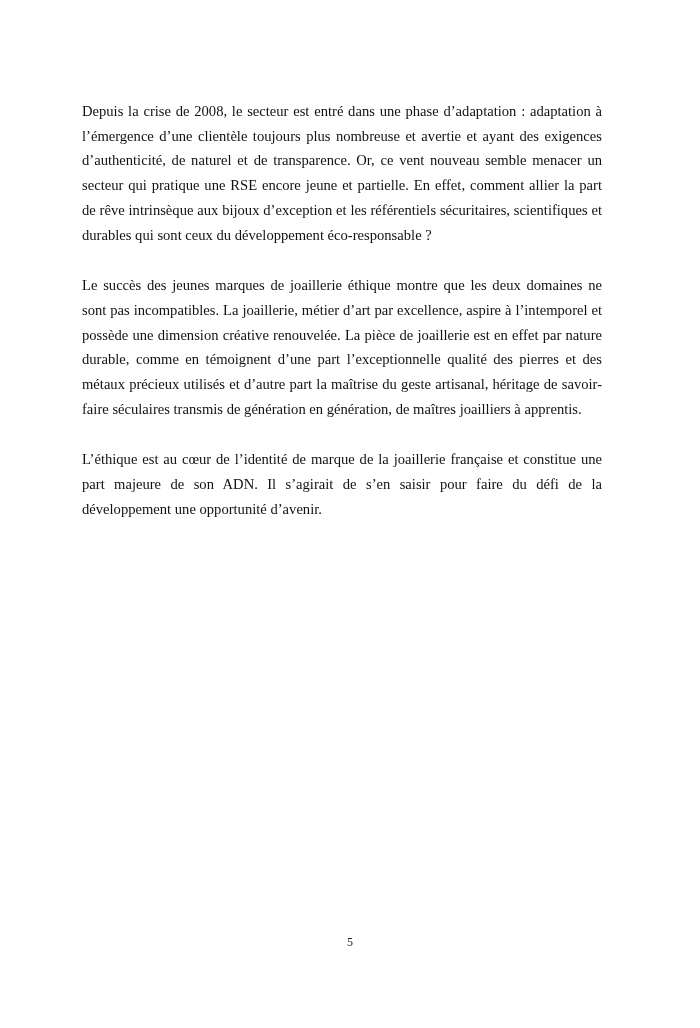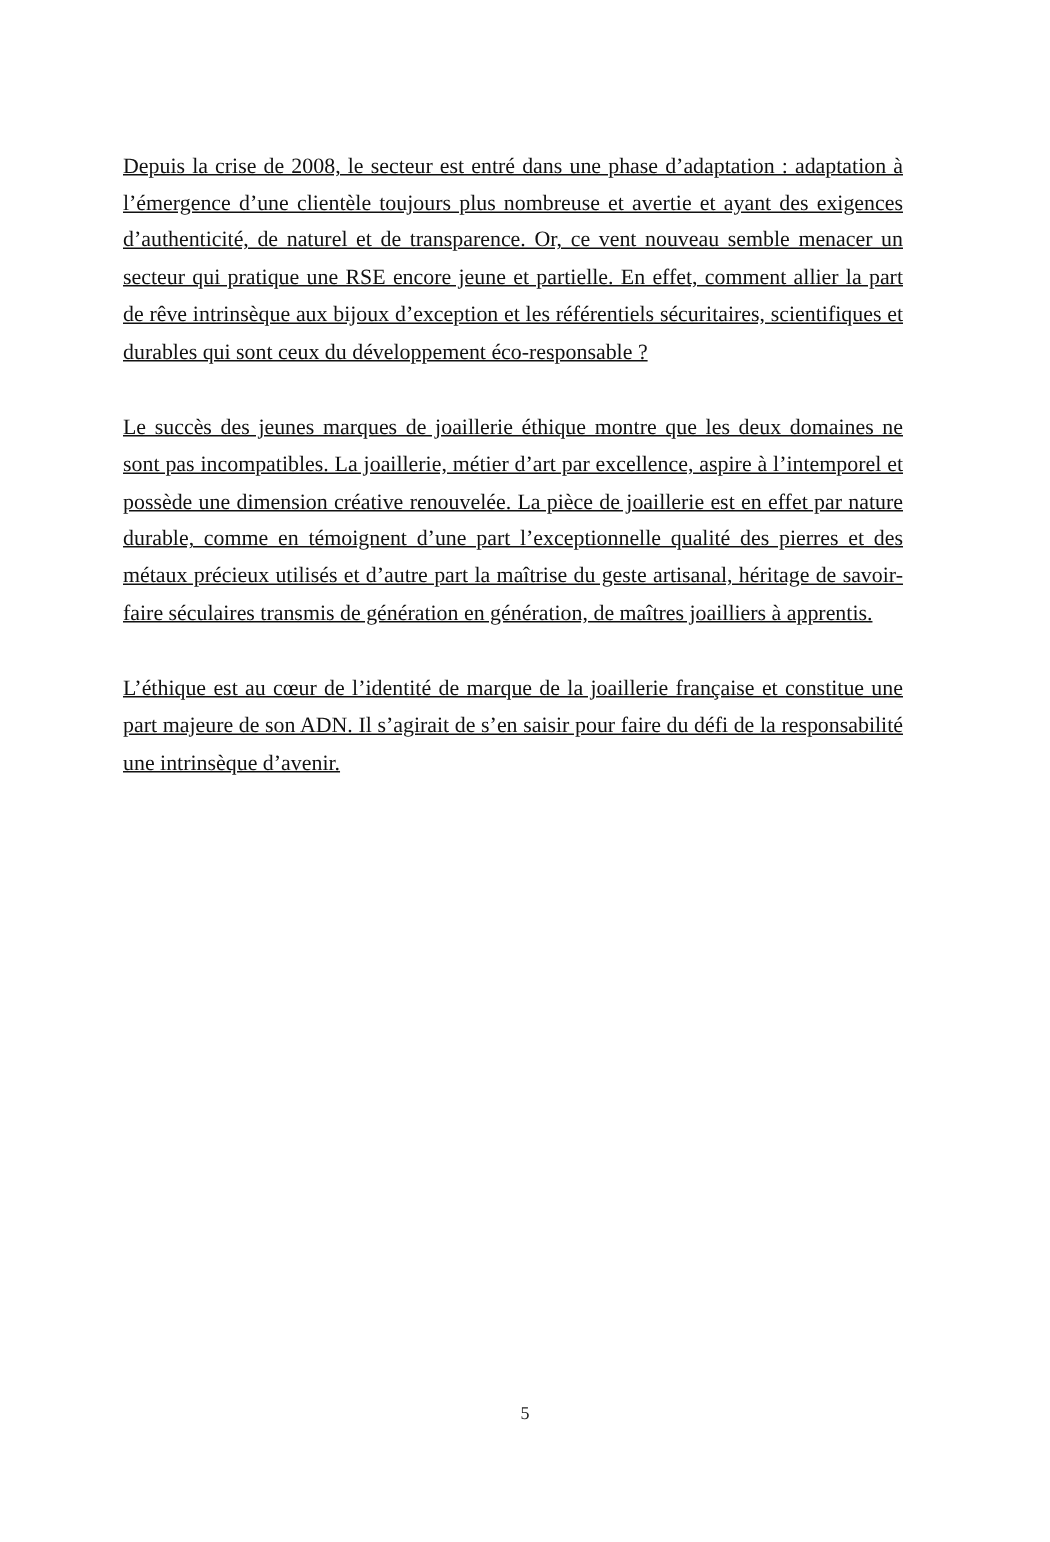--- a/index.html
+++ b/index.html
@@ -13,21 +13,20 @@
       position: relative;
       overflow: hidden;
       font-family: "Liberation Serif", "DejaVu Serif", serif;
       color: #111111;
     }
     .page {
       position: absolute;
       left: 82px;
       top: 99px;
       width: 520px;
-      text-decoration: underline;
     }
     .para {
       margin: 0;
       font-size: 14.6px;
       line-height: 24.7px;
       text-align: justify;
       text-justify: inter-word;
     }
     .para + .para {
       margin-top: 26px;
@@ -42,16 +41,16 @@
       line-height: 14px;
       color: #222222;
     }
   </style>
 </head>
 <body>
 
 <div class="page">
   <p class="para">Depuis la crise de 2008, le secteur est entré dans une phase d’adaptation : adaptation à l’émergence d’une clientèle toujours plus nombreuse et avertie et ayant des exigences d’authenticité, de naturel et de transparence. Or, ce vent nouveau semble menacer un secteur qui pratique une RSE encore jeune et partielle. En effet, comment allier la part de rêve intrinsèque aux bijoux d’exception et les référentiels sécuritaires, scientifiques et durables qui sont ceux du développement éco-responsable ?</p>
   <p class="para">Le succès des jeunes marques de joaillerie éthique montre que les deux domaines ne sont pas incompatibles. La joaillerie, métier d’art par excellence, aspire à l’intemporel et possède une dimension créative renouvelée. La pièce de joaillerie est en effet par nature durable, comme en témoignent d’une part l’exceptionnelle qualité des pierres et des métaux précieux utilisés et d’autre part la maîtrise du geste artisanal, héritage de savoir-faire séculaires transmis de génération en génération, de maîtres joailliers à apprentis.</p>
-  <p class="para">L’éthique est au cœur de l’identité de marque de la joaillerie française et constitue une part majeure de son ADN. Il s’agirait de s’en saisir pour faire du défi de la responsabilité une intrinsèque d’avenir.</p>
+  <p class="para">L’éthique est au cœur de l’identité de marque de la joaillerie française et constitue une part majeure de son ADN. Il s’agirait de s’en saisir pour faire du défi de la développement une opportunité d’avenir.</p>
 </div>
 
 <div class="page-number">5</div>
 
 </body></html>

